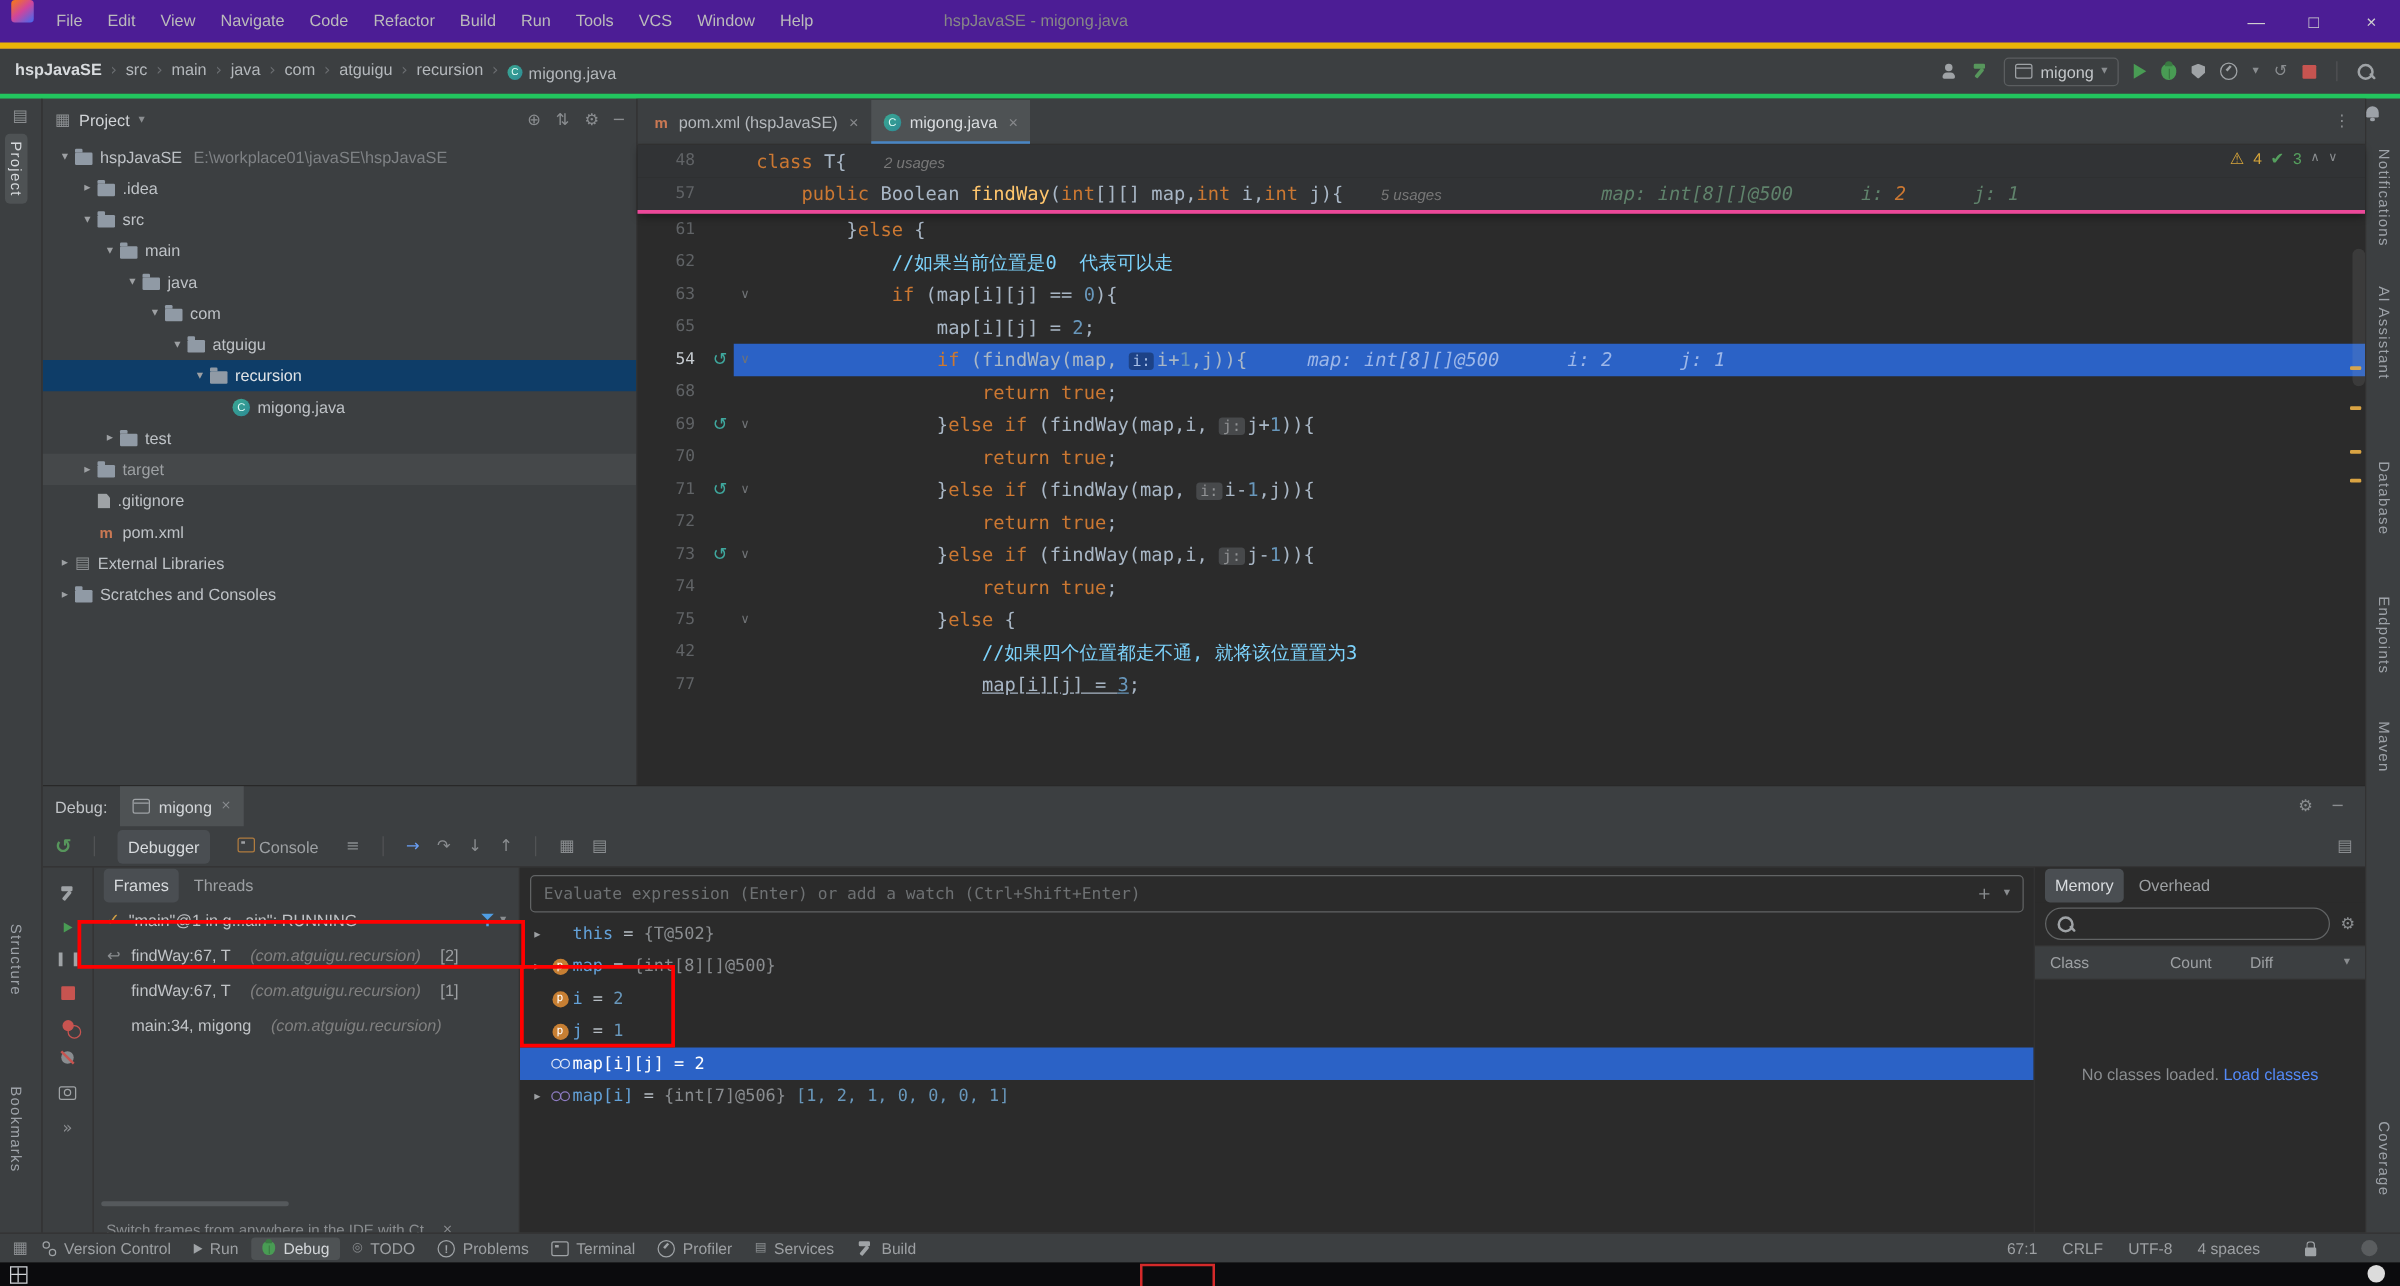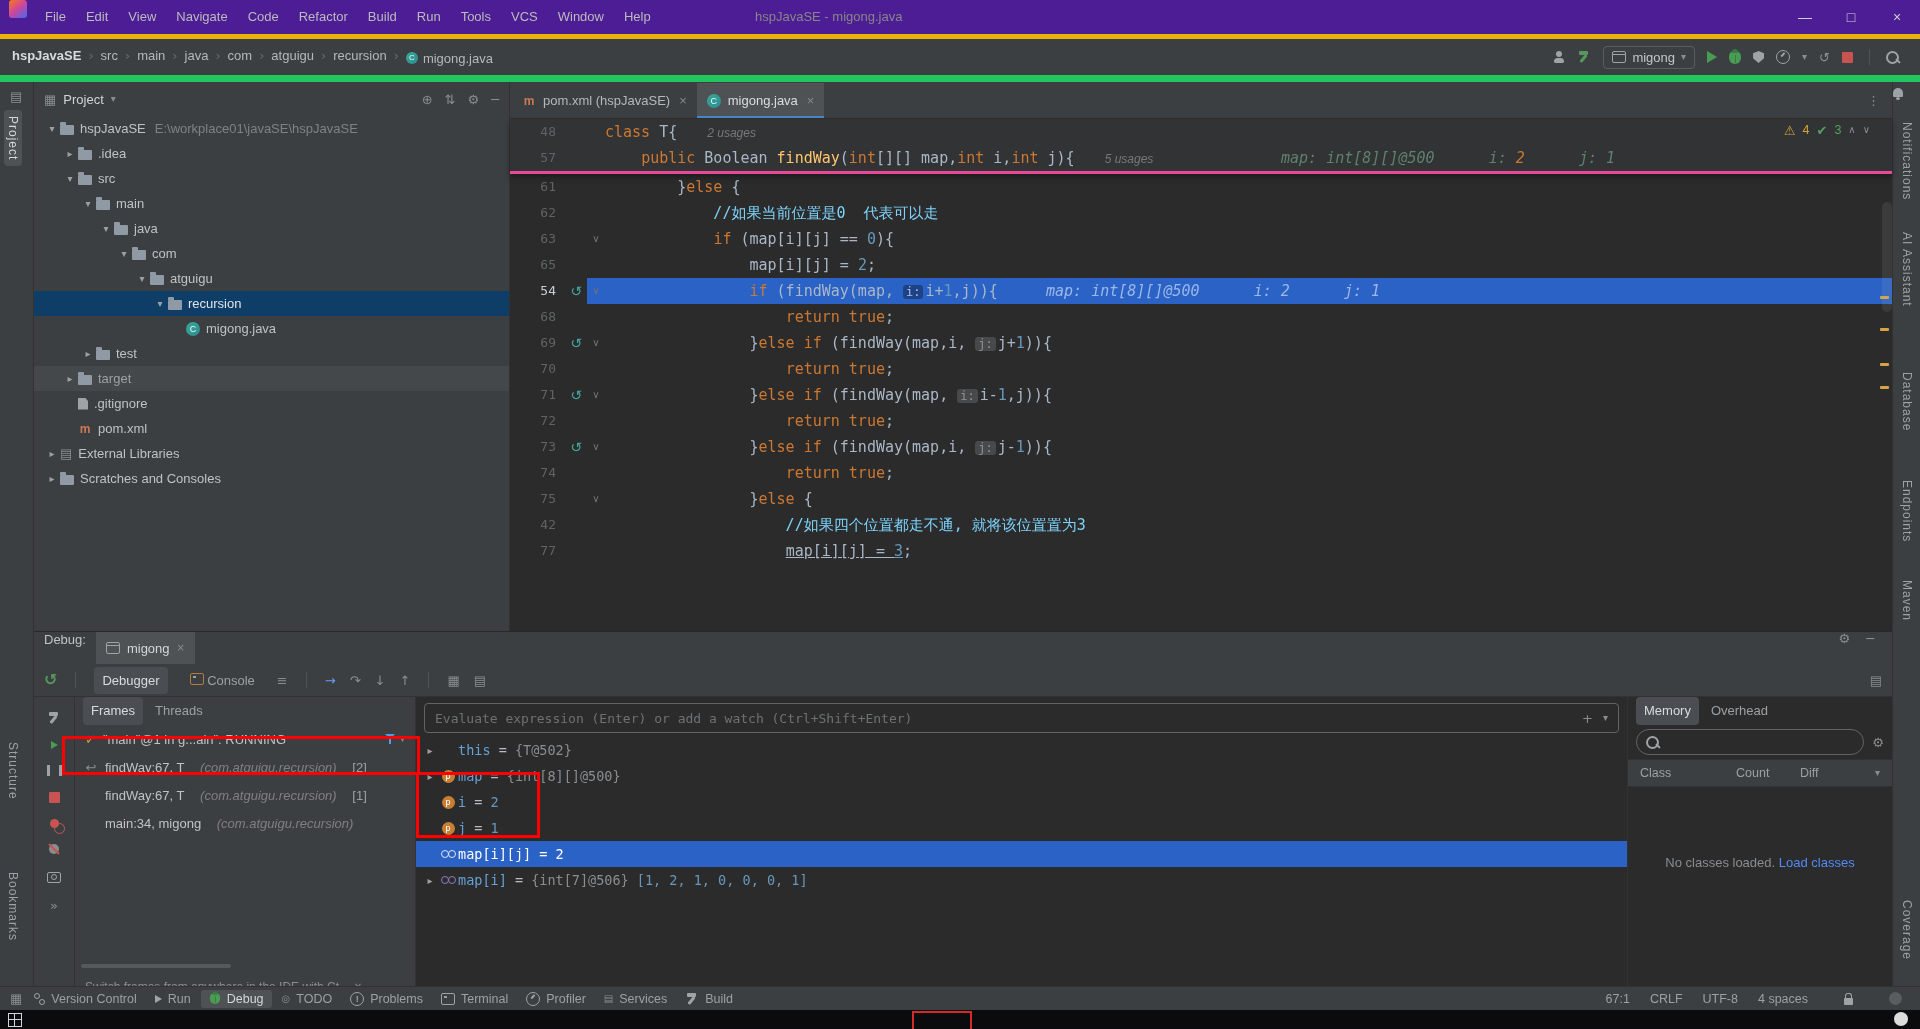--- a/index.html
+++ b/index.html
@@ -15,21 +15,21 @@
   
   #titlebar{height:34px;background:#4c1d95;display:flex;align-items:flex-start;flex:none;position:relative;border-bottom:5px solid #eab308}
   .logo{width:18px;height:18px;margin:0 8px 0 9px;border-radius:3px;
         background:linear-gradient(140deg,#f97a12,#d0459c 48%,#3e6bf2);flex:none}
   .menu-item{padding:0 10px;line-height:34px;color:#bbb;cursor:default}
   #win-title{position:absolute;left:755px;top:0;line-height:34px;color:#878787}
   #win-controls{margin-left:auto;display:flex;height:34px}
   .win-btn{width:46px;display:flex;align-items:center;justify-content:center;color:#cfcfcf;font-size:14px}
 
   
-  #navbar{height:36px;background:#3c3f41;display:flex;align-items:center;padding:0 12px;flex:none;border-bottom:7px solid #22c55e}
+  #navbar{height:36px;background:#3c3f41;display:flex;align-items:center;padding:0 12px;flex:none;border-bottom:4px solid #22c55e}
   .bc{color:#b4b8bc;display:inline-flex;align-items:center;gap:5px}
   .bc-root{color:#d8dbde;font-weight:bold}
   .bc-sep{color:#6a6d70;margin:0 7px;font-family:"DejaVu Sans",sans-serif}
   #nav-actions{margin-left:auto;display:flex;align-items:center;gap:12px;padding-right:6px}
   .run-config{display:flex;align-items:center;gap:6px;border:1px solid #5b5e60;border-radius:4px;
               padding:3px 8px;color:#c3c6c9}
 
   
   #middle{display:flex;flex:1;min-height:0}
   .stripe{width:33px;background:#3c3f41;position:relative;flex:none}
@@ -85,32 +85,32 @@
 
   #inspection-widget{position:absolute;top:41px;right:22px;display:flex;align-items:center;gap:7px;
                      color:#9da0a3;font-size:12.5px;z-index:4}
   #inspection-widget .warn{color:#d6a53a}
   #inspection-widget .ok{color:#55a05e}
   .stripe-mark{position:absolute;right:3px;width:9px;height:3px;background:#d9a343;border-radius:1px;z-index:4}
   #scroll-thumb{position:absolute;right:0;top:120px;width:10px;height:110px;background:rgba(180,180,180,.12);border-radius:5px;z-index:4}
 
   
   #debug-panel{height:368px;flex:none;background:#3c3f41;border-top:1px solid #282828;display:flex;flex-direction:column}
-  #debug-header{height:32px;display:flex;align-items:flex-start;padding:0 10px;gap:10px;flex:none}
+  #debug-header{height:32px;display:flex;align-items:center;padding:0 10px;gap:10px;flex:none}
   #debug-header .dlabel{color:#c0c3c6}
   .session-tab{display:flex;align-items:center;gap:7px;background:#4e5254;height:32px;padding:0 10px;color:#d3d6d9}
   #debug-header .hicons{margin-left:auto;display:flex;gap:16px;align-items:center;padding-right:8px}
   #debug-toolbar{height:32px;display:flex;align-items:center;gap:14px;padding:0 10px;flex:none;border-bottom:1px solid #323232}
   .dtab{color:#9da0a3;padding:6px 8px}
   .dtab.active{color:#d8dbde;background:#4a4e52;border-radius:4px}
   #debug-content{flex:1;display:flex;min-height:0}
   #debug-actions{width:40px;flex:none;border-right:1px solid #323232;display:flex;flex-direction:column;
                  align-items:center;padding-top:14px;gap:16px}
   #frames-panel{width:340px;flex:none;border-right:1px solid #323232;display:flex;flex-direction:column}
-  .panel-tabs{height:28px;display:flex;gap:4px;padding:0 8px;flex:none}
+  .panel-tabs{height:28px;display:flex;align-items:center;gap:4px;padding:0 8px;flex:none}
   #thread-row{height:28px;display:flex;align-items:center;gap:7px;padding:0 10px;flex:none;color:#c0c3c6}
   #thread-row .right{margin-left:auto;display:flex;align-items:center;gap:4px}
   .frow{height:28px;display:flex;align-items:center;padding:0 8px;gap:6px;white-space:nowrap}
   .frow .fic{width:16px;flex:none;text-align:center}
   .fmethod{color:#c0c3c6}
   .fpkg{color:#808080;font-style:italic}
   .fsuf{color:#9da0a3}
   #frames-scrollbar{height:4px;background:#55595c;border-radius:2px;width:150px;margin:0 0 6px 6px;margin-top:auto}
   #frames-hint{height:26px;display:flex;align-items:center;gap:8px;padding:0 10px;color:#8a8d90;font-size:12px;flex:none}
 

